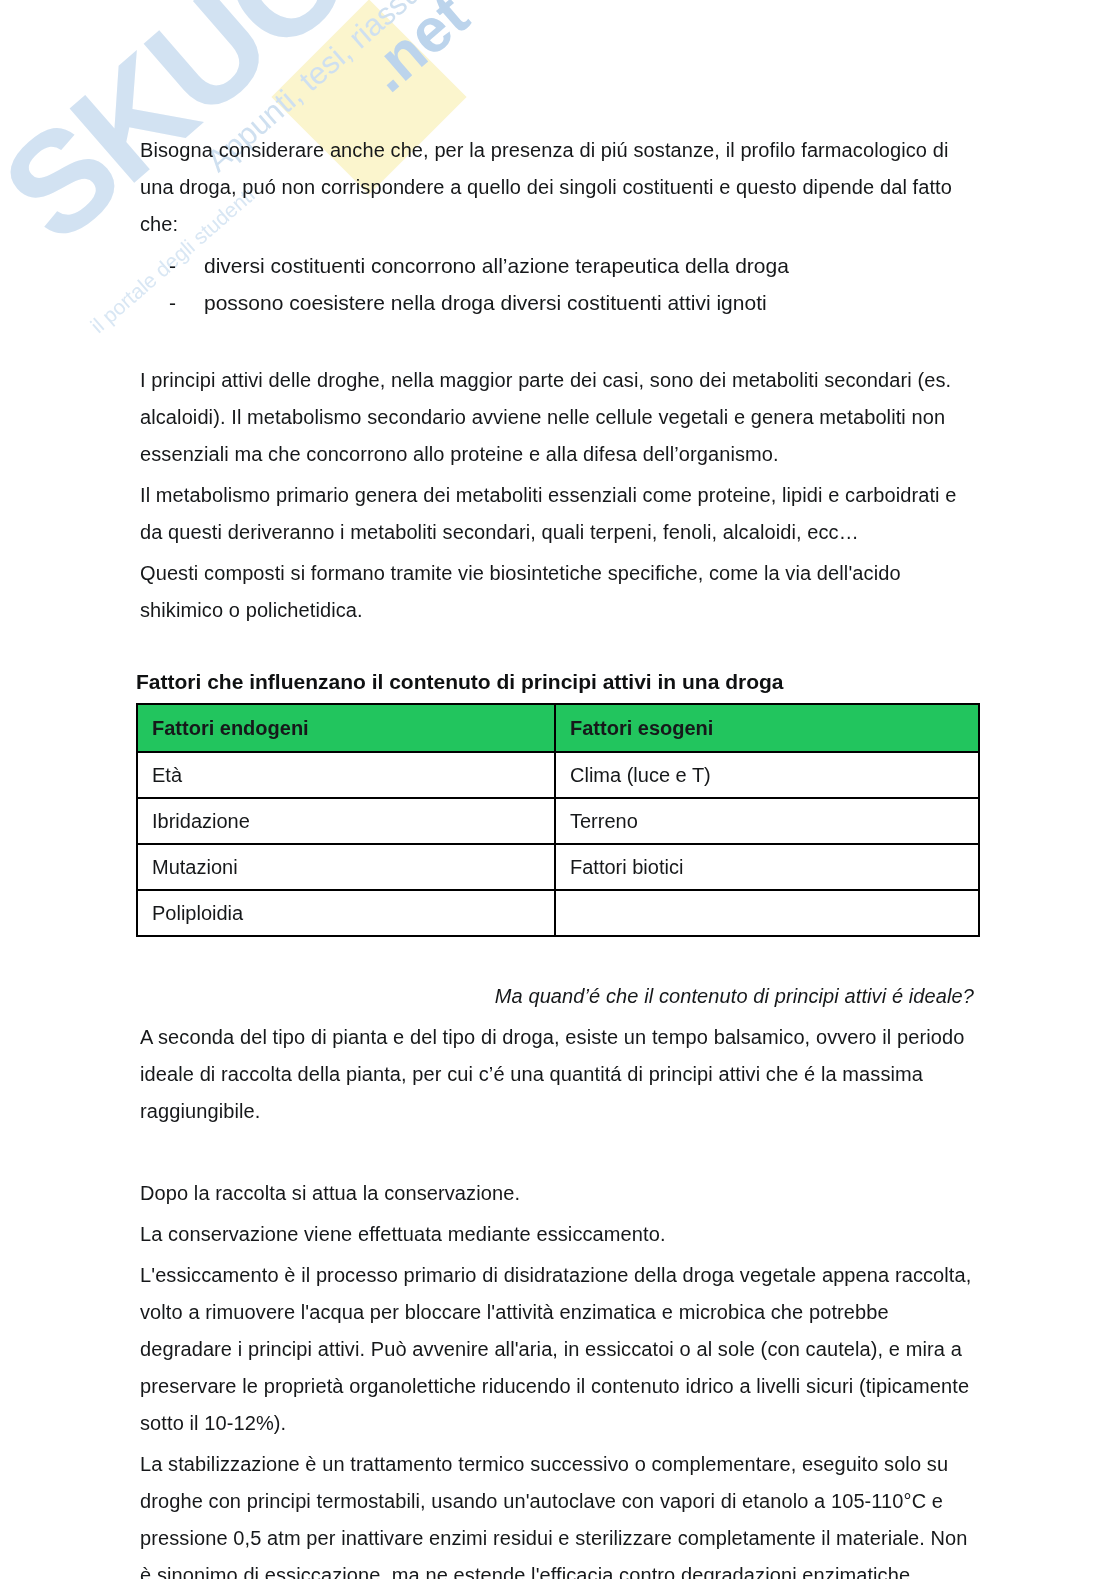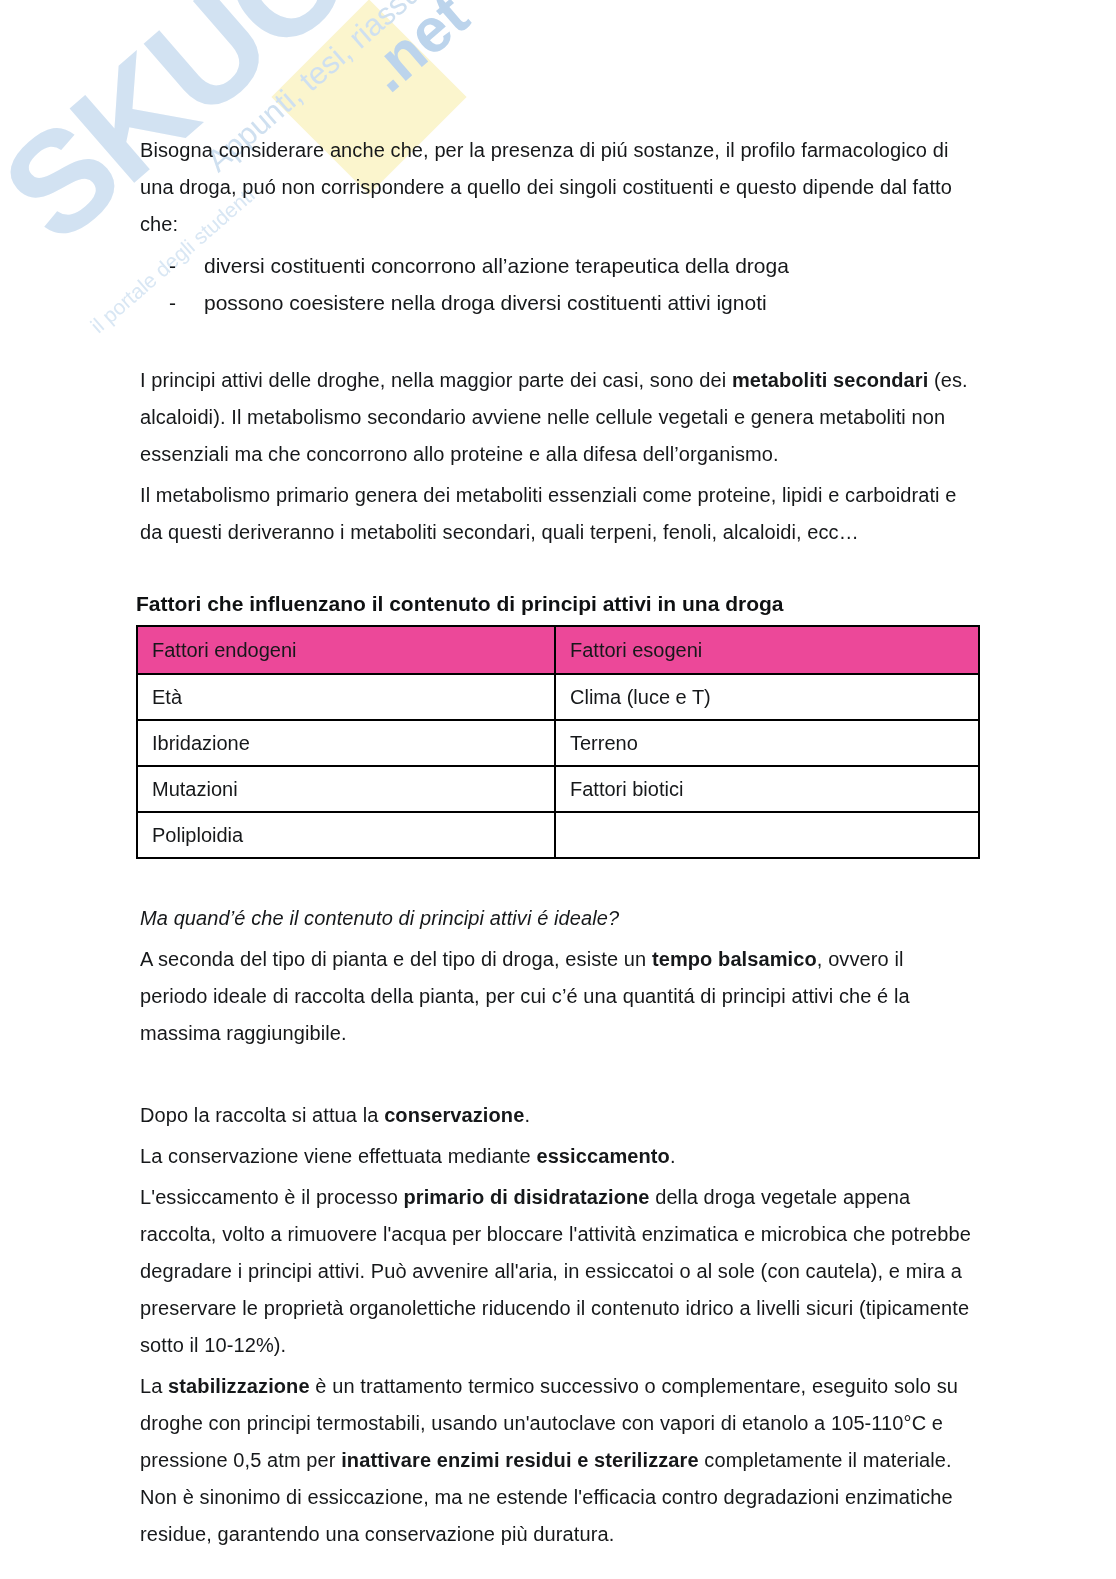--- a/index.html
+++ b/index.html
@@ -92,22 +92,22 @@
   }
   p, .line {
     margin: 4px;
     font-size: 20px;
     line-height: 37px;
     color: #16181a;
     letter-spacing: 0.1px;
   }
   .gap { height: 37px; }
   .gap-s { height: 18px; }
-  b, .b { font-weight: bold; text-align: right; }
-  .it { font-style: italic; }
+  b, .b { font-weight: normal; text-align: right; }
+  .it { font-style: italic; text-align: right; }
 
   ul.dashes {
     list-style: none;
     margin: 0;
     padding: 0;
   }
   ul.dashes > li {
     position: relative;
     padding-left: 68px;
     font-size: 21px;
@@ -137,22 +137,22 @@
     border: 2px solid #000000;
     padding: 0 0 0 14px;
     height: 44px;
     font-size: 20px;
     color: #16181a;
     text-align: left;
     vertical-align: middle;
     font-weight: normal;
   }
   table.factors thead th {
-    background: #ec4899;
-    font-weight: normal;
+    background: #22c55e;
+    font-weight: bold;
     height: 46px;
   }
   table.factors col.c1 { width: 418px; }
   table.factors col.c2 { width: 424px; }
 </style>
 </head>
 <body>
 
 <div class="page">
 
@@ -176,20 +176,21 @@
       <li>
         <span class="dash">-</span>
         <span>possono coesistere nella droga diversi costituenti attivi ignoti</span>
       </li>
     </ul>
 
     <div class="gap"></div>
 
     <p class="line"><span>I principi attivi delle droghe, nella maggior parte dei casi, sono dei </span><b>metaboliti secondari</b><span> (es. alcaloidi). Il metabolismo secondario avviene nelle cellule vegetali e genera metaboliti non essenziali ma che concorrono allo proteine e alla difesa dell’organismo.</span></p>
     <p class="line">Il metabolismo primario genera dei metaboliti essenziali come proteine, lipidi e carboidrati e da questi deriveranno i metaboliti secondari, quali terpeni, fenoli, alcaloidi, ecc…</p>
+    <p class="line">Questi composti si formano tramite vie biosintetiche specifiche, come la via dell'acido shikimico o polichetidica.</p>
 
     <div class="gap-s"></div>
 
     <div class="tbl-title">Fattori che influenzano il contenuto di principi attivi in una droga</div>
     <table class="factors">
       <colgroup>
           <col class="c1">
           <col class="c2">
         </colgroup>
       <thead>

